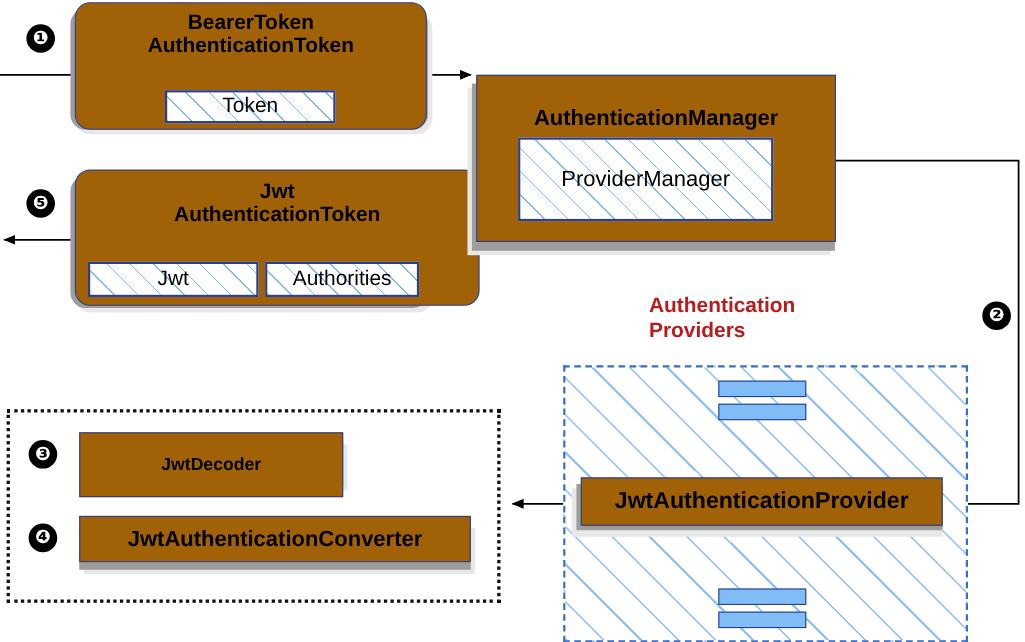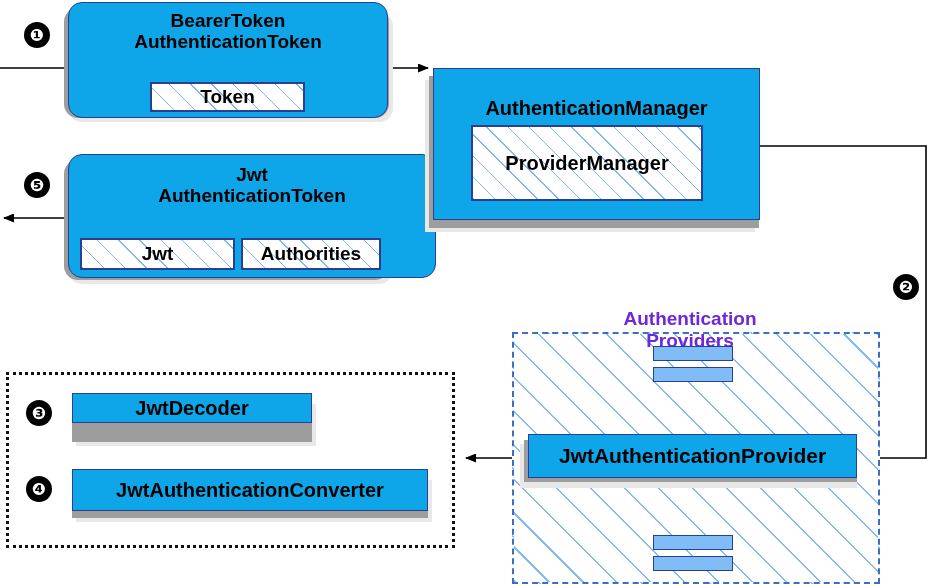--- a/index.html
+++ b/index.html
@@ -24,21 +24,21 @@
     top: 0;
     width: 932px;
     height: 584px;
     pointer-events: none;
   }
 
   
   .node {
     position: absolute;
     box-sizing: border-box;
-    background: #0ea5e9;
+    background: #a16207;
     border: 1.5px solid #2a3f8f;
     color: #000000;
     font-weight: bold;
     display: flex;
     align-items: center;
     justify-content: center;
     text-align: center;
     line-height: 1.12;
   }
   .rounded {
@@ -60,21 +60,21 @@
     background-color: #ffffff;
     background-image: repeating-linear-gradient(
         45deg,
         rgba(120,180,240,0.95) 0px,
         rgba(120,180,240,0.95) 1px,
         rgba(255,255,255,0) 1px,
         rgba(255,255,255,0) 15px);
     display: flex;
     align-items: center;
     justify-content: center;
-    font-weight: bold;
+    font-weight: normal;
     color: #000000;
   }
 
   
   .providers-zone {
     position: absolute;
     box-sizing: border-box;
     border: 2px dashed #3b6fc4;
     background-color: #ffffff;
     background-image: repeating-linear-gradient(
@@ -115,24 +115,22 @@
     align-items: center;
     justify-content: center;
     font-family: "DejaVu Sans", sans-serif;
     line-height: 1;
   }
 
   
   .plain-label {
     position: absolute;
     font-weight: bold;
-    color: #6d28d9;
-    text-align: center;
+    color: #b91c1c;
     line-height: 1.15;
-    margin-top: 40px;
   }
 </style>
 </head>
 <body>
 
 <div id="canvas">
 
   <svg class="svg-layer" viewBox="0 0 932 584" xmlns="http://www.w3.org/2000/svg">
     <defs>
       <marker id="arrowEnd" markerWidth="11" markerHeight="9" refX="10" refY="4.5" orient="auto" markerUnits="userSpaceOnUse">
@@ -212,21 +210,21 @@
     <div style="padding-top:28px; font-size:20px;">AuthenticationManager</div>
     <div class="hatch-box" style="left:37px; top:56px; width:232px; height:76px; font-size:20px;">
       <span>ProviderManager</span>
     </div>
   </div>
 
   <div class="dotted-zone" style="left:6px; top:372px; width:449px; height:176px;"></div>
 
   <div class="shadow-light" style="left:76px; top:404px; width:240px; height:42px;"></div>
   <div class="shadow-dark" style="left:72px; top:400px; width:240px; height:42px;"></div>
-  <div class="node" style="left:72px; top:393px; width:240px; height:30px; font-size:20px;">
+  <div class="node" style="left:72px; top:393px; width:240px; height:59px; font-size:16px;">
     <span>JwtDecoder</span>
   </div>
 
   <div class="shadow-light" style="left:76px; top:480px; width:356px; height:42px;"></div>
   <div class="shadow-dark" style="left:72px; top:476px; width:356px; height:42px;"></div>
   <div class="node" style="left:72px; top:469px; width:356px; height:42px; font-size:20px;">
     <span>JwtAuthenticationConverter</span>
   </div>
 
   <div class="step-marker" style="left:24px; top:22px;">❶</div>

